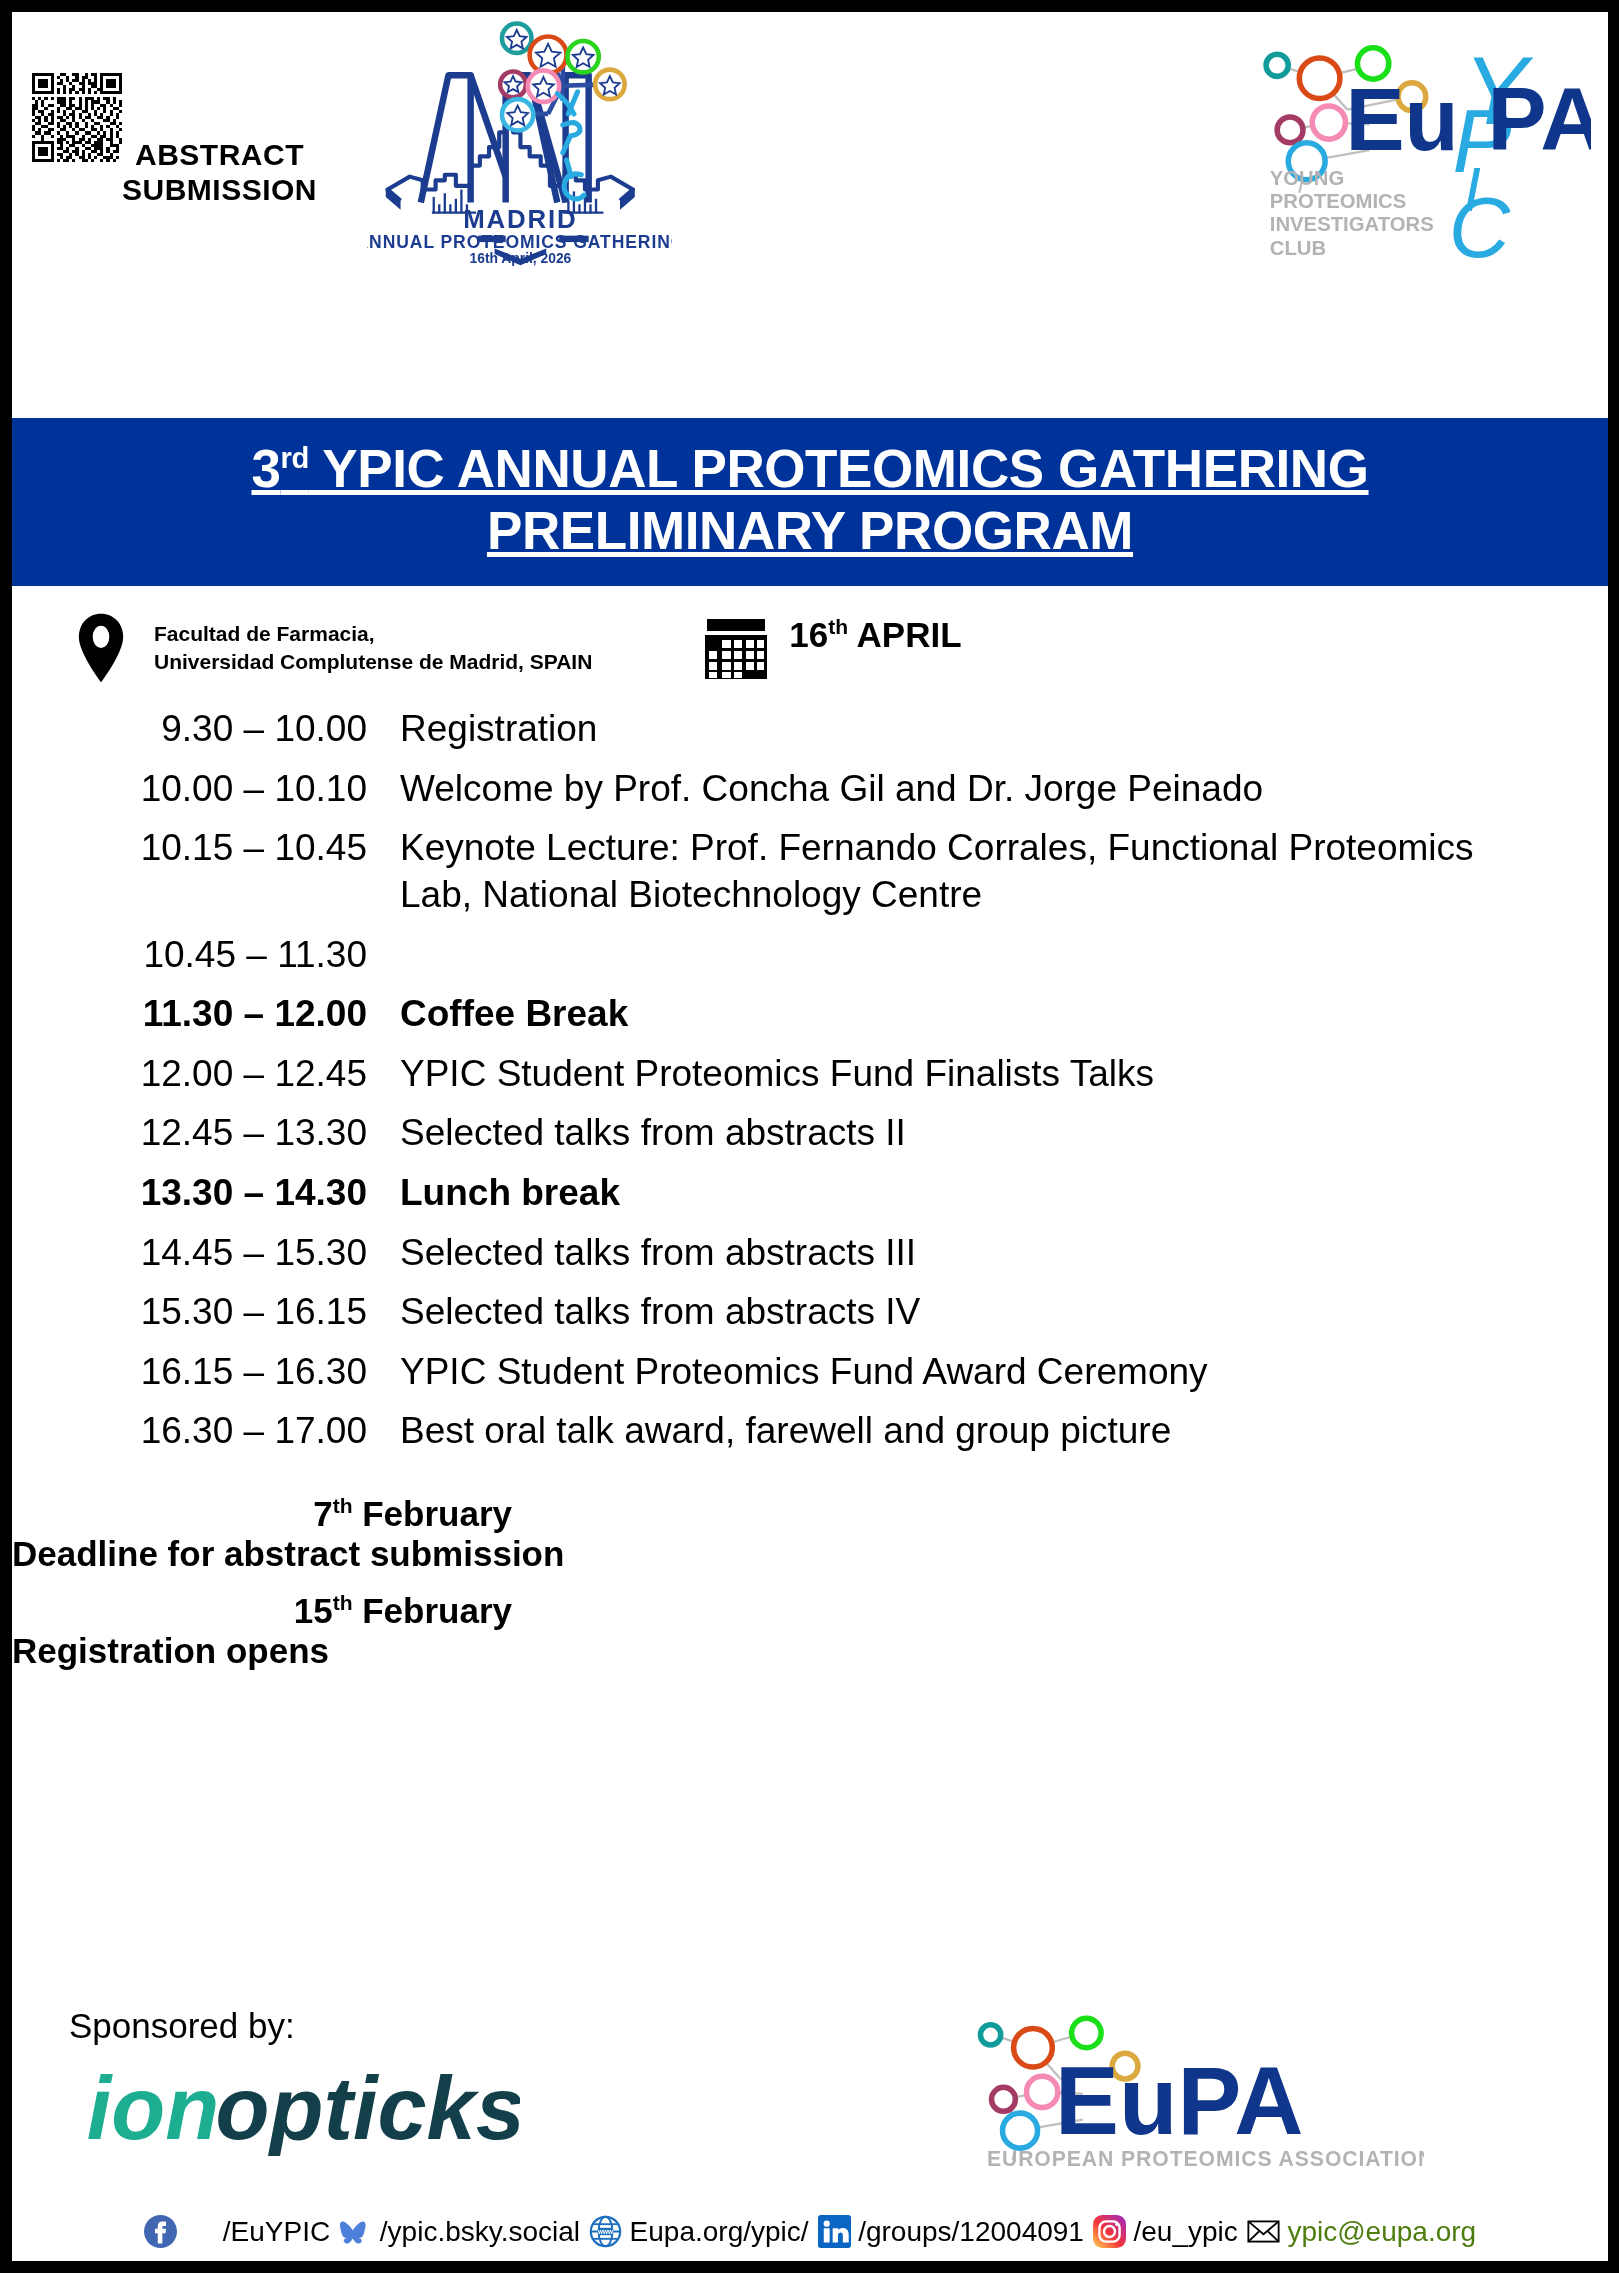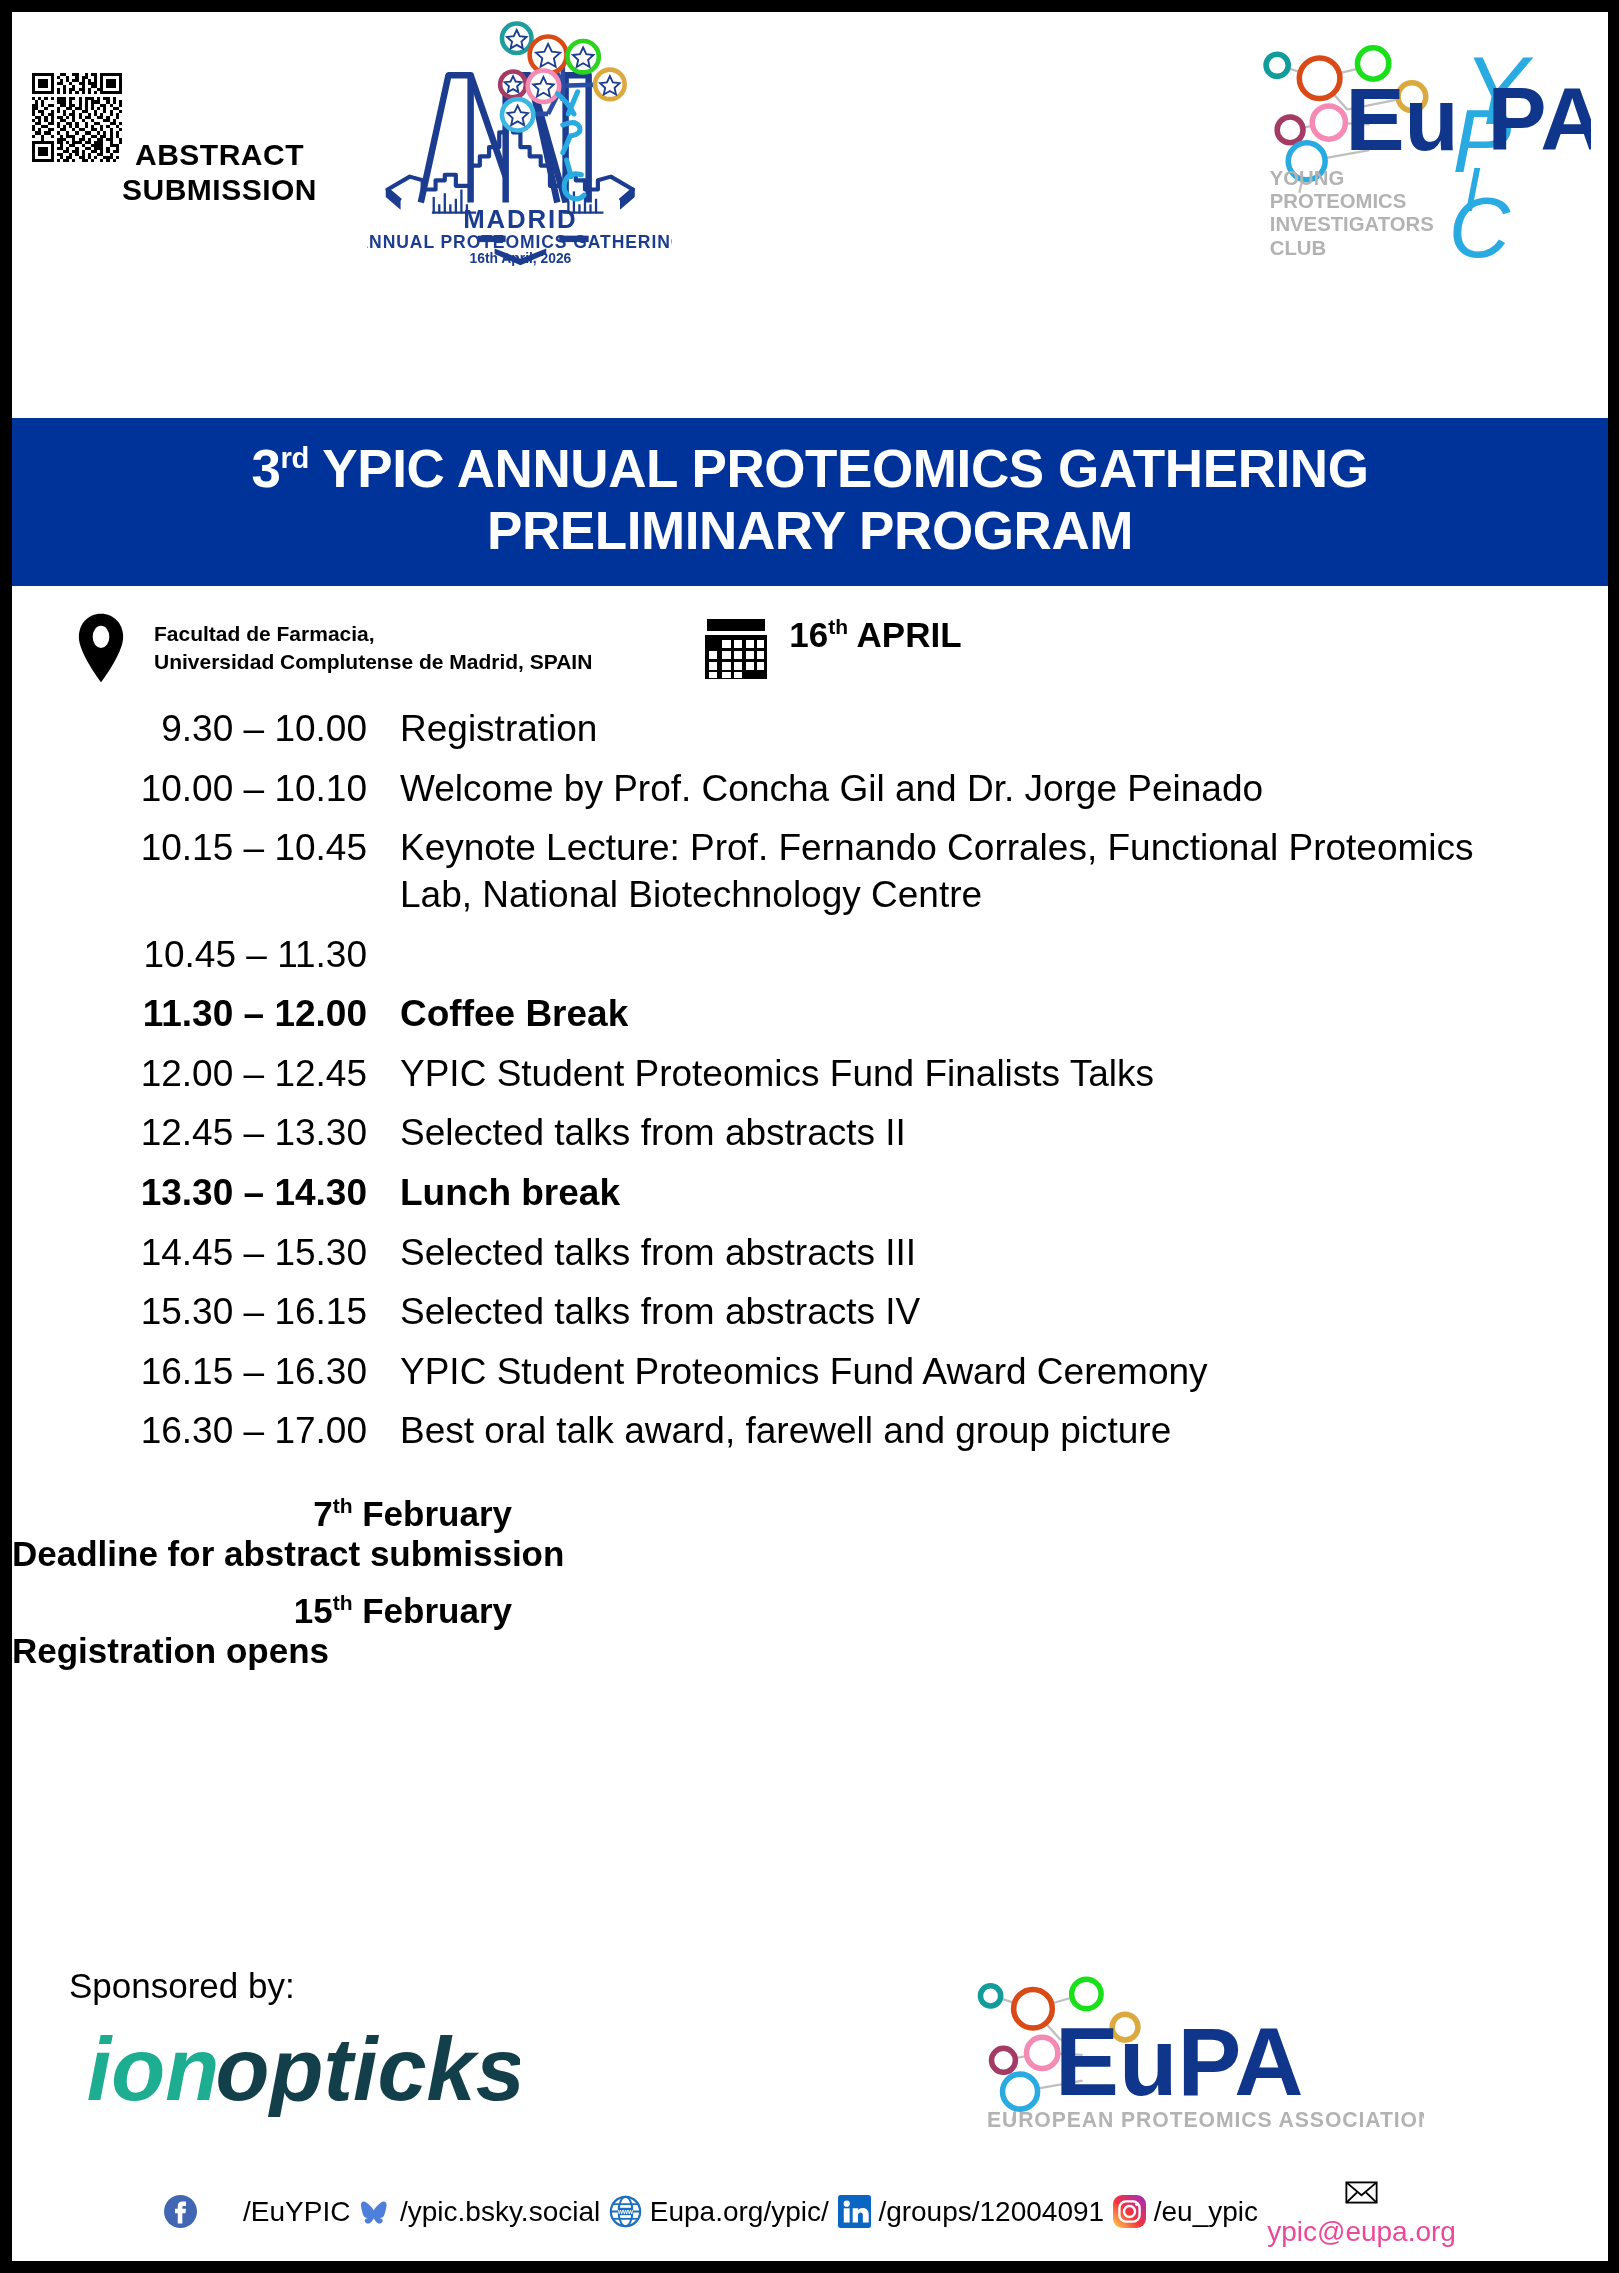--- a/index.html
+++ b/index.html
@@ -53,20 +53,21 @@
   }
   .eupa-ypic-logo svg { width:100%; height:100%; display:block; }
 
   
   .banner {
     background:#00339A;
     color:#fff;
     text-align:center;
     padding:20px 28px 24px;
     flex:none;
+    text-decoration:underline;
   }
   .banner-line {
     font-weight:bold;
     font-size:53px;
     line-height:1.17;
     letter-spacing:-0.4px;
     white-space:nowrap;
   }
   .banner-line sup { font-size:.55em; vertical-align:super; line-height:0; }
 
@@ -709,21 +710,21 @@
                 <stop offset="1" stop-color="#9B2BC4"></stop>
               </linearGradient>
             </defs>
             <rect width="36" height="36" rx="10" fill="url(#ig)"></rect>
             <rect x="7" y="7" width="22" height="22" rx="7" fill="none" stroke="#fff" stroke-width="2.6"></rect>
             <circle cx="18" cy="18" r="6" fill="none" stroke="#fff" stroke-width="2.6"></circle>
             <circle cx="26" cy="10" r="1.9" fill="#fff"></circle>
           </svg></span>
         <span class="flabel">/eu_ypic</span>
       </a>
-      <a class="fitem" style="text-decoration: none; color: #ec4899; flex-direction: column;">
+      <a class="fitem" style="text-decoration: none; color: #4d7c0f;">
         <span class="ficon"><svg viewBox="0 0 36 36">
             <rect x="1.5" y="7" width="33" height="22" fill="#fff" stroke="#000" stroke-width="2"></rect>
             <path d="M1.5 7 L18 21 L34.5 7" fill="none" stroke="#000" stroke-width="2"></path>
             <path d="M1.5 29 L13 18 M34.5 29 L23 18" fill="none" stroke="#000" stroke-width="2"></path>
           </svg></span>
         <span class="flabel">ypic@eupa.org</span>
       </a>
     </div>
 
 </div>

